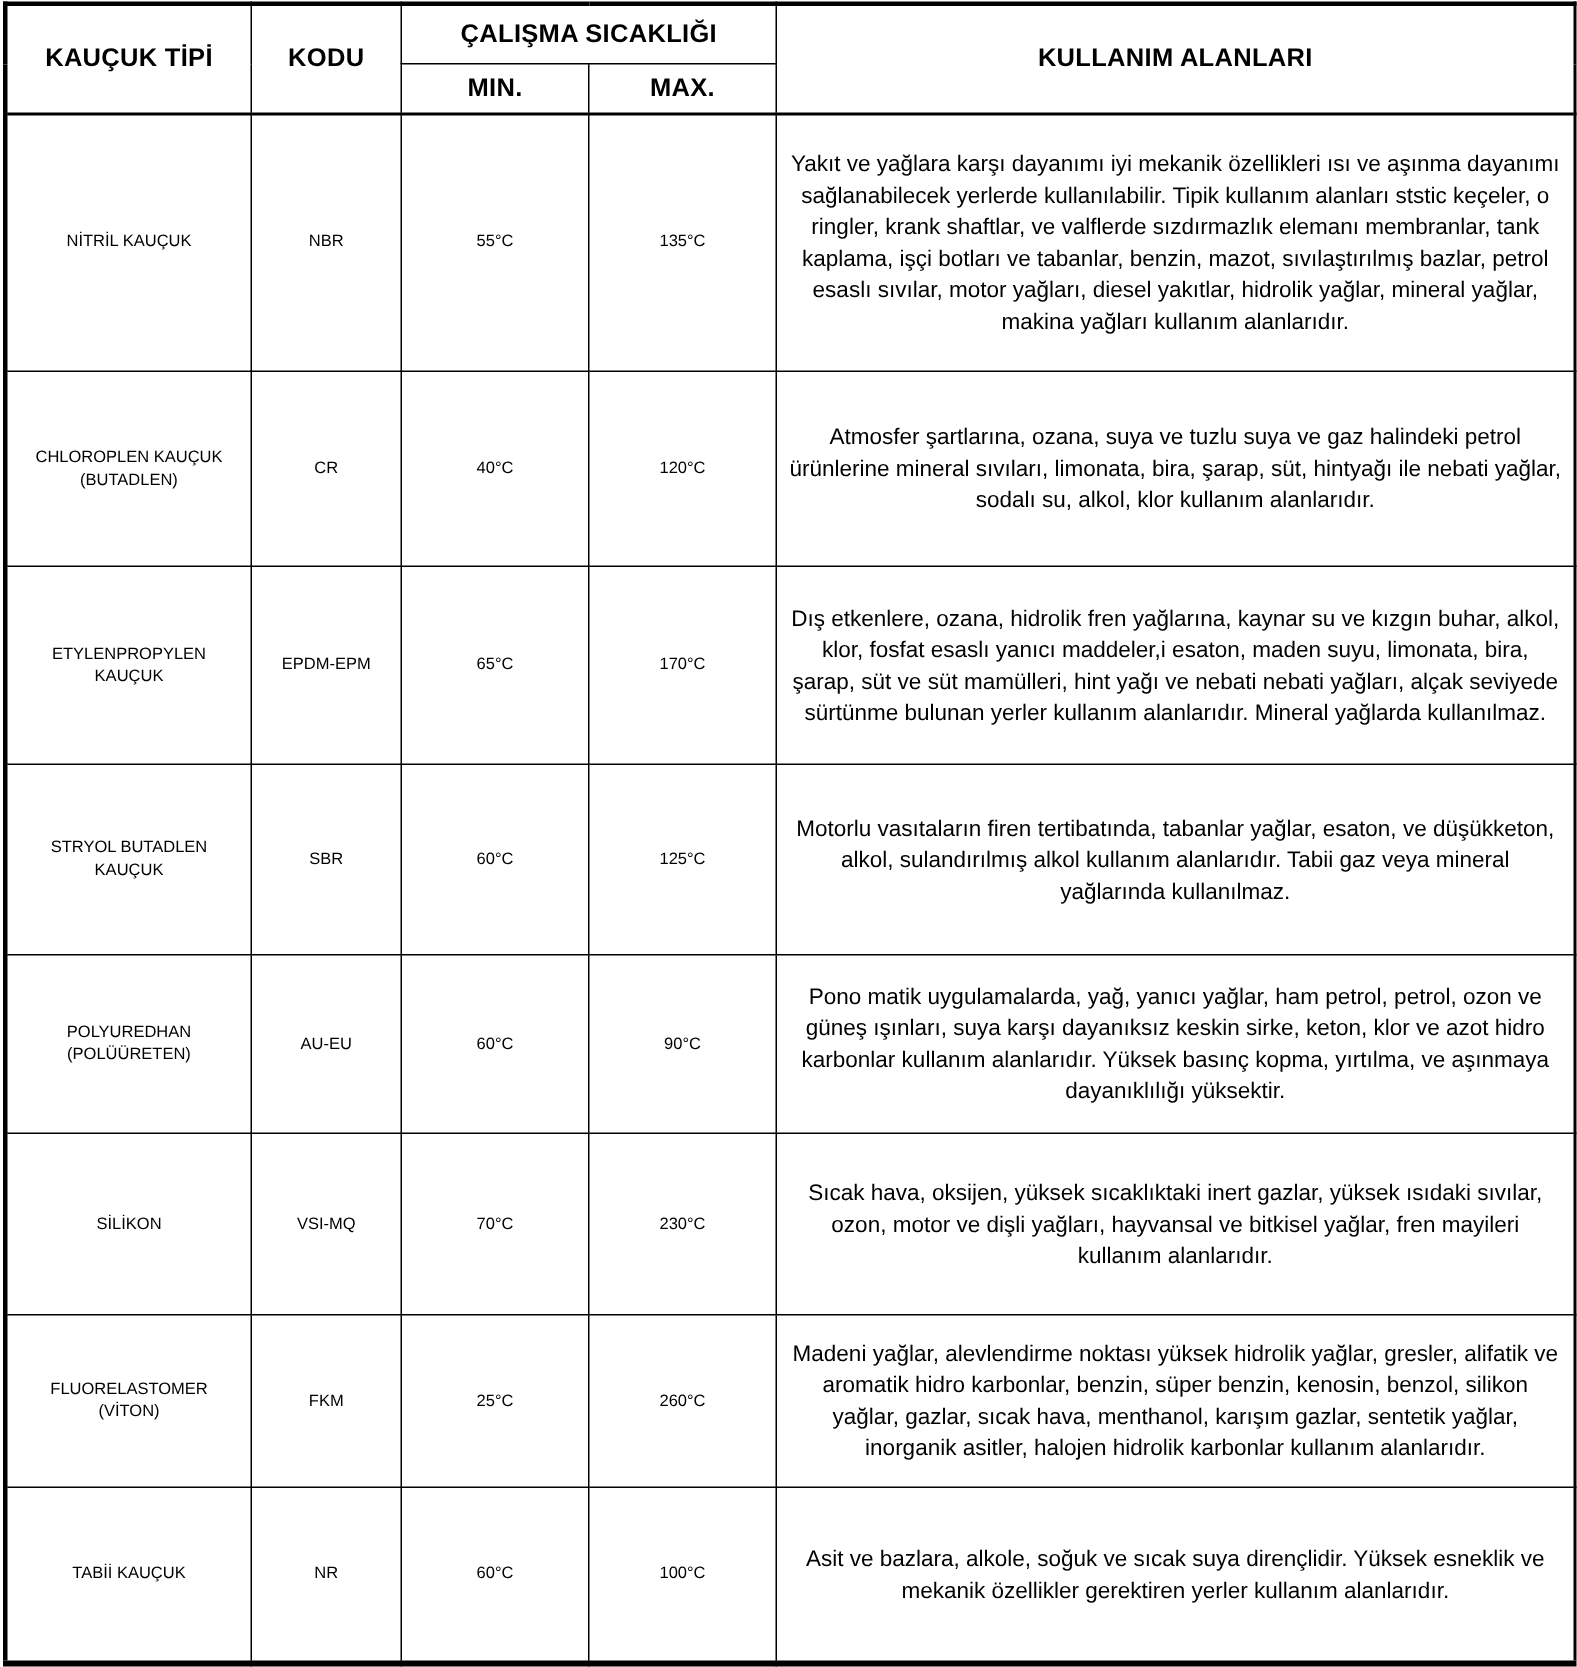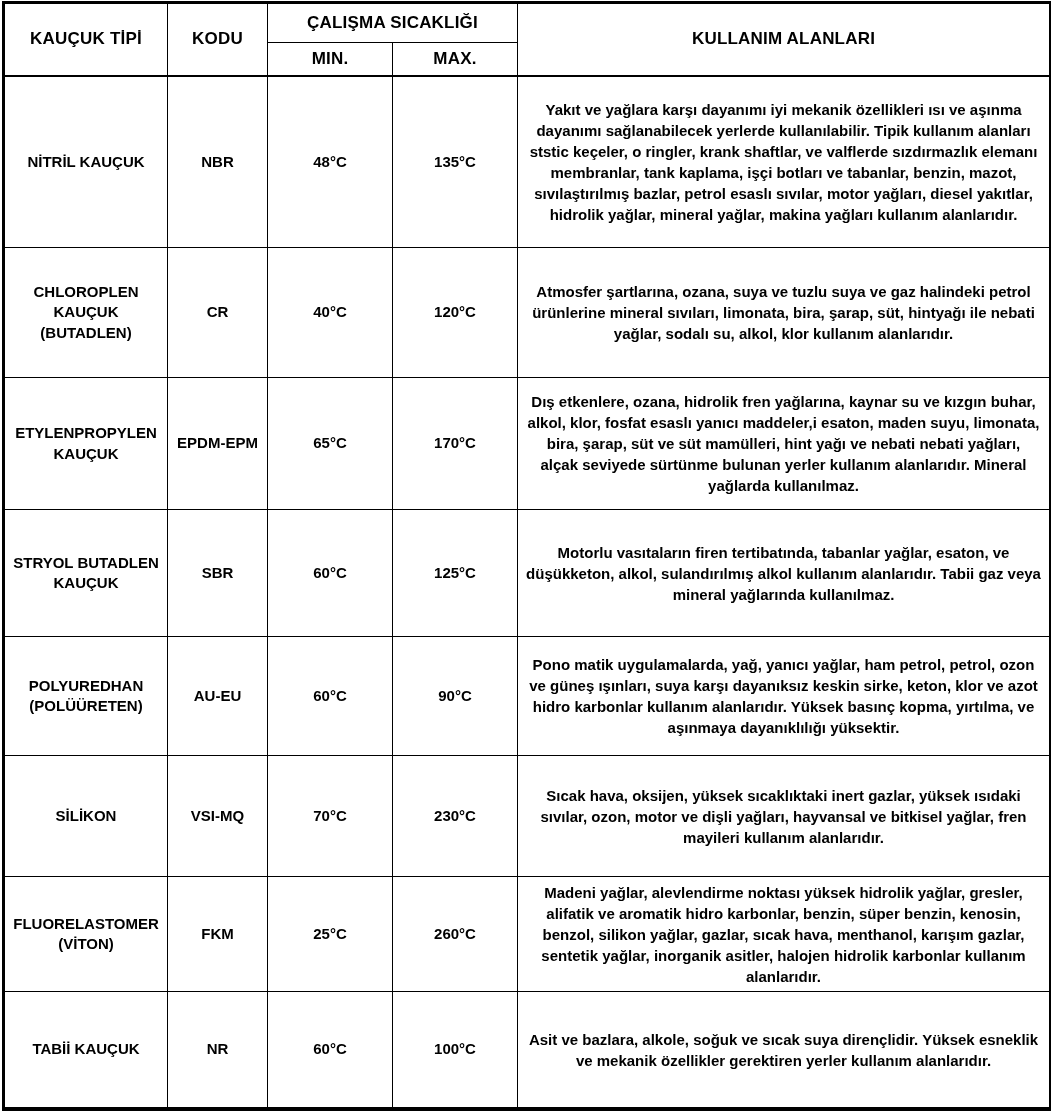--- a/index.html
+++ b/index.html
@@ -43,28 +43,28 @@
   table.spec-table thead tr.hdr-top th {
     height: 40px;
   }
   table.spec-table thead tr.hdr-sub th {
     height: 33px;
   }
   table.spec-table thead {
     border-bottom: 2.5px solid #000000;
   }
   td.cell-type, td.cell-code, td.cell-min, td.cell-max {
-    font-size: 15px;
-    font-weight: bold;
+    font-size: 11px;
+    font-weight: normal;
     white-space: pre-line;
     line-height: 1.35;
   }
   td.cell-usage {
     font-size: 15px;
-    font-weight: bold;
+    font-weight: normal;
     line-height: 1.4;
     padding: 6px 10px;
   }
   tr.row-1 { height: 172px; }
   tr.row-2 { height: 130px; }
   tr.row-3 { height: 132px; }
   tr.row-4 { height: 127px; }
   tr.row-5 { height: 119px; }
   tr.row-6 { height: 121px; }
   tr.row-7 { height: 115px; }
@@ -90,21 +90,21 @@
     </tr>
     <tr class="hdr-sub">
       <th>MIN.</th>
       <th>MAX.</th>
     </tr>
   </thead>
   <tbody>
     <tr class="row-1">
       <td class="cell-type">NİTRİL KAUÇUK</td>
       <td class="cell-code">NBR</td>
-      <td class="cell-min">48°C</td>
+      <td class="cell-min">55°C</td>
       <td class="cell-max">135°C</td>
       <td class="cell-usage">Yakıt ve yağlara karşı dayanımı iyi mekanik özellikleri ısı ve aşınma dayanımı sağlanabilecek yerlerde kullanılabilir. Tipik kullanım alanları ststic keçeler, o ringler, krank shaftlar, ve valflerde sızdırmazlık elemanı membranlar, tank kaplama, işçi botları ve tabanlar, benzin, mazot, sıvılaştırılmış bazlar, petrol esaslı sıvılar, motor yağları, diesel yakıtlar, hidrolik yağlar, mineral yağlar, makina yağları kullanım alanlarıdır.</td>
     </tr>
     <tr class="row-2">
       <td class="cell-type">CHLOROPLEN KAUÇUK
 (BUTADLEN)</td>
       <td class="cell-code">CR</td>
       <td class="cell-min">40°C</td>
       <td class="cell-max">120°C</td>
       <td class="cell-usage">Atmosfer şartlarına, ozana, suya ve tuzlu suya ve gaz halindeki petrol ürünlerine mineral sıvıları, limonata, bira, şarap, süt, hintyağı ile nebati yağlar, sodalı su, alkol, klor kullanım alanlarıdır.</td>

